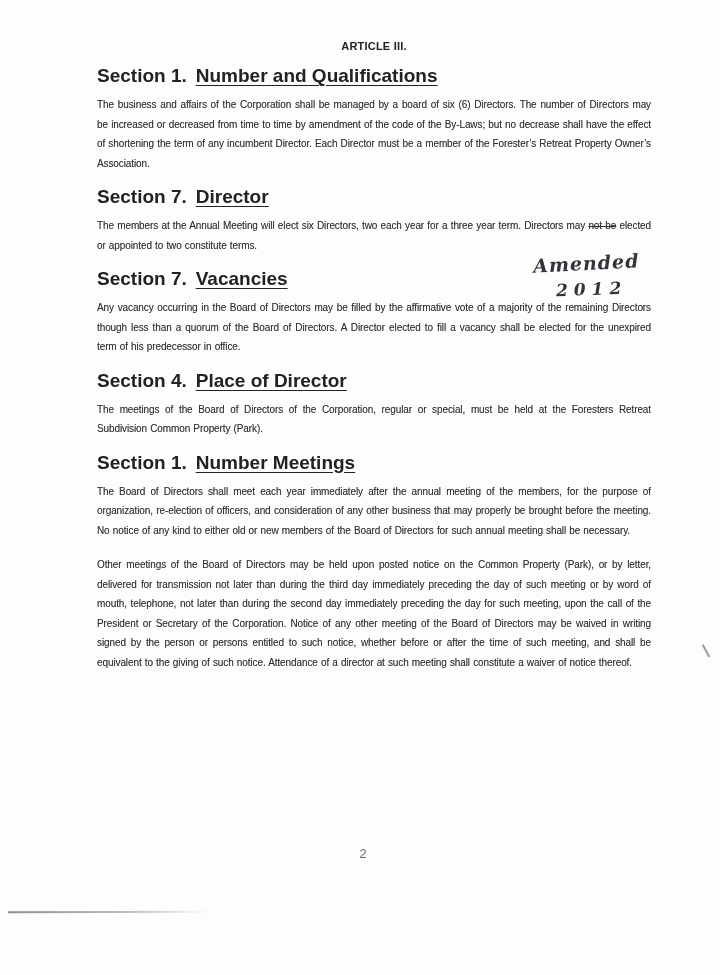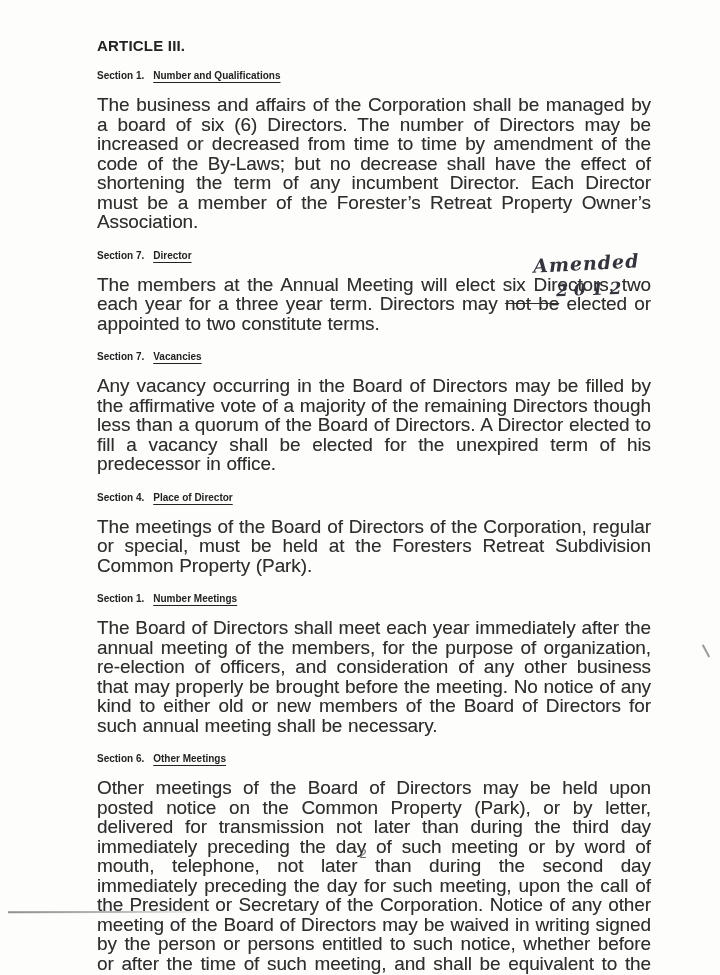--- a/index.html
+++ b/index.html
@@ -12,42 +12,43 @@
     font-family: "Liberation Sans", sans-serif;
     color: #2e2e2e;
   }
   .content {
     position: absolute;
     left: 97px;
     top: 38px;
     width: 554px;
   }
   .title {
+    text-align: center;
     font-weight: bold;
-    font-size: 15px;
+    font-size: 11px;
     line-height: 16px;
     letter-spacing: 0.2px;
     color: #222;
     margin: 0 0 13px 0;
   }
   .sec-heading {
     font-weight: bold;
-    font-size: 10px;
+    font-size: 19px;
     line-height: 17px;
     color: #222;
     margin: 0 0 11px 0;
   }
   .sec-heading .underline {
     text-decoration: underline;
     text-underline-offset: 3px;
     margin-left: 9px;
   }
   p.body {
     margin: 0 0 15px 0;
-    font-size: 19px;
+    font-size: 10px;
     line-height: 19.5px;
     text-align: justify;
     letter-spacing: -0.1px;
     word-spacing: 0.5px;
     color: #2e2e2e;
     text-shadow: 0 0 0.4px rgba(40,40,40,0.35);
   }
   .strike { text-decoration: line-through; }
   .annot {
     position: absolute;
@@ -117,21 +118,20 @@
 
     <div class="sec-heading"><span>Section 7.</span><span class="underline">Vacancies</span></div>
     <p class="body">Any vacancy occurring in the Board of Directors may be filled by the affirmative vote of a majority of the remaining Directors though less than a quorum of the Board of Directors.  A Director elected to fill a vacancy shall be elected for the unexpired term of his predecessor in office.</p>
 
     <div class="sec-heading"><span>Section 4.</span><span class="underline">Place of Director</span></div>
     <p class="body">The meetings of the Board of Directors of the Corporation, regular or special, must be held at the Foresters Retreat Subdivision Common Property (Park).</p>
 
     <div class="sec-heading"><span>Section 1.</span><span class="underline">Number Meetings</span></div>
     <p class="body">The Board of Directors shall meet each year immediately after the annual meeting of the members, for the purpose of organization, re-election of officers, and consideration of any other business that may properly be brought before the meeting.  No notice of any kind to either old or new members of the Board of Directors for such annual meeting shall be necessary.</p>
 
-    <div class="sec-heading"><span>Section 6.</span><span class="underline">Other Meetings</span></div>
     <p class="body">Other meetings of the Board of Directors may be held upon posted notice on the Common Property (Park), or by letter, delivered for transmission not later than during the third day immediately preceding the day of such meeting or by word of mouth, telephone, not later than during the second day immediately preceding the day for such meeting, upon the call of the President or Secretary of the Corporation.  Notice of any other meeting of the Board of Directors may be waived in writing signed by the person or persons entitled to such notice, whether before or after the time of such meeting, and shall be equivalent to the giving of such notice.  Attendance of a director at such meeting shall constitute a waiver of notice thereof.</p>
 
   </div>
 
   <div class="annot annot-word">Amended</div>
   <div class="annot annot-year">2012</div>
 
   <div class="pagenum">2</div>
 
   <div class="line-artifact"></div>

